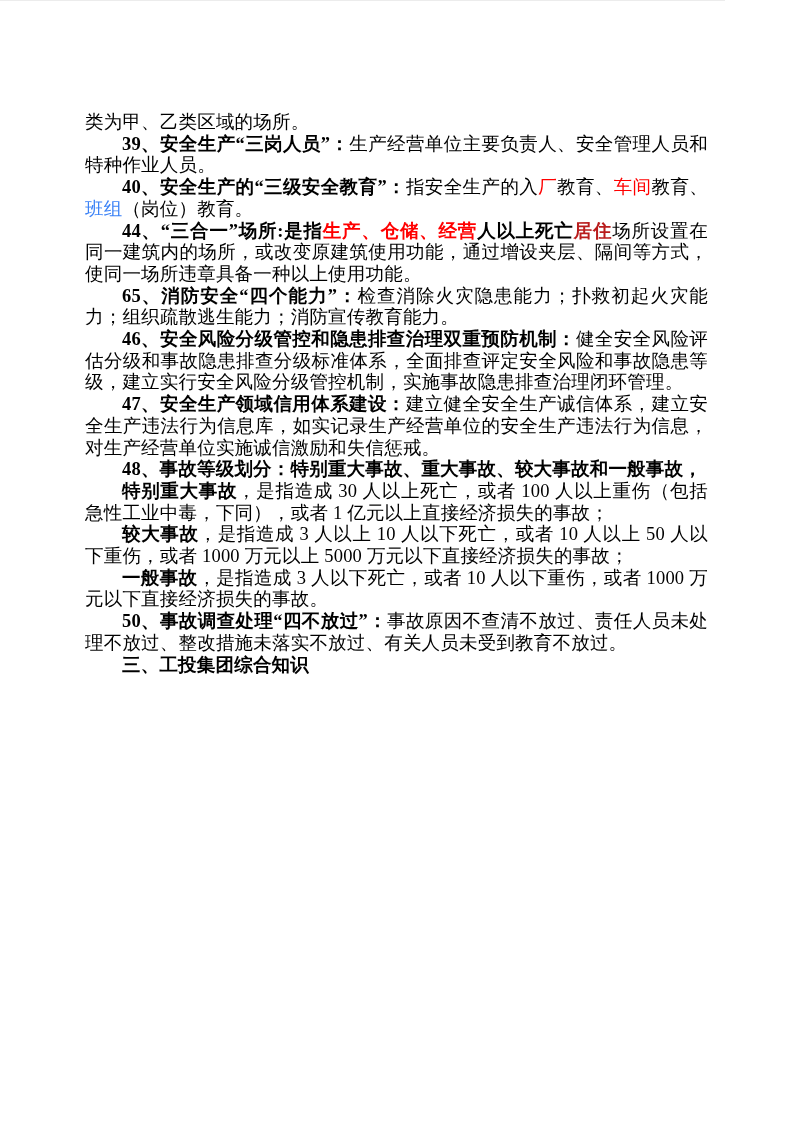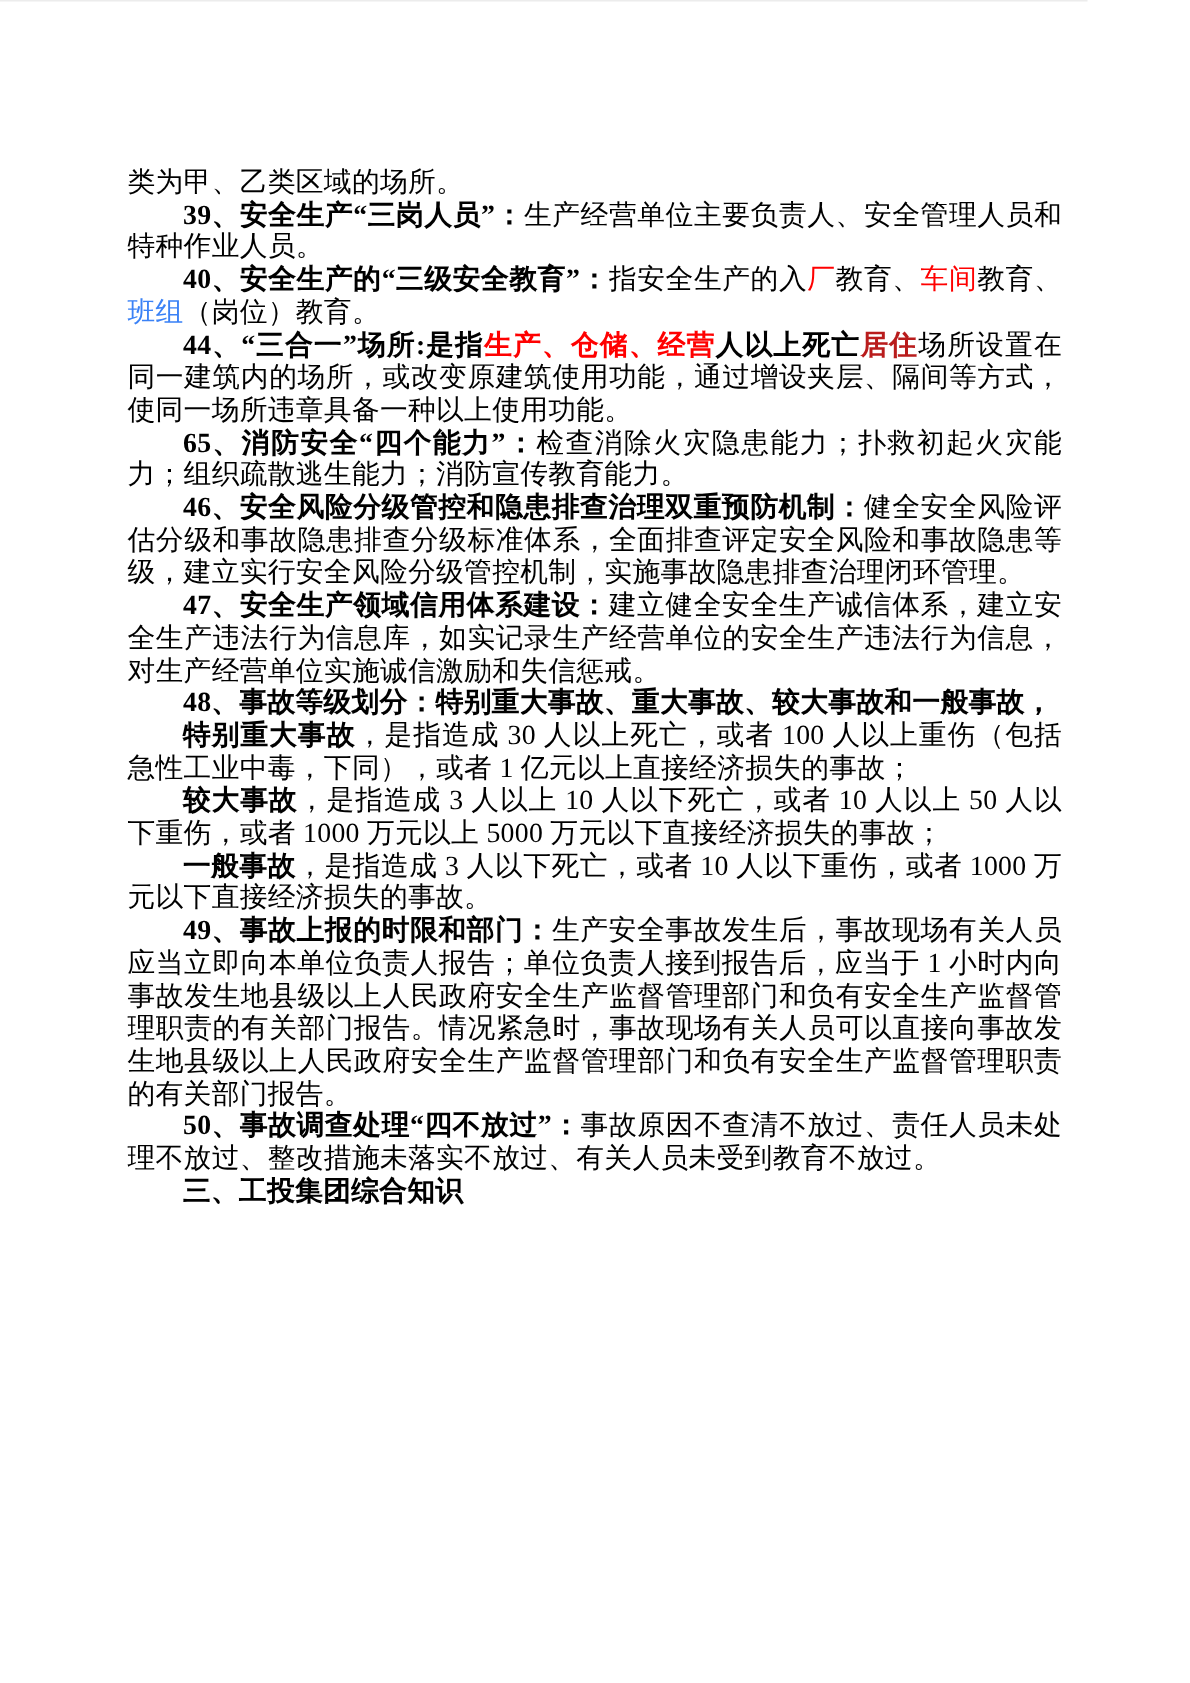--- a/index.html
+++ b/index.html
@@ -26,17 +26,16 @@
       <p class="indent"><span class="b">39、安全生产“三岗人员”：</span><span>生产经营单位主要负责人、安全管理人员和特种作业人员。</span></p>
       <p class="indent"><span class="b">40、安全生产的“三级安全教育”：</span><span>指安全生产的入</span><span style="color: rgb(255, 0, 0);">厂</span><span>教育、</span><span style="color: rgb(255, 0, 0);">车间</span><span>教育、</span><span style="color: #3b82f6;">班组</span><span>（岗位）教育。</span></p>
       <p class="indent"><span class="b">44、“三合一”场所:是指</span><span class="b" style="color: rgb(255, 0, 0);">生产、仓储、经营</span><span class="b">人以上死亡</span><span class="b" style="color: #b91c1c;">居住</span><span>场所设置在同一建筑内的场所，或改变原建筑使用功能，通过增设夹层、隔间等方式，使同一场所违章具备一种以上使用功能。</span></p>
       <p class="indent"><span class="b">65、消防安全“四个能力”：</span><span>检查消除火灾隐患能力；扑救初起火灾能力；组织疏散逃生能力；消防宣传教育能力。</span></p>
       <p class="indent"><span class="b">46、安全风险分级管控和隐患排查治理双重预防机制：</span><span>健全安全风险评估分级和事故隐患排查分级标准体系，全面排查评定安全风险和事故隐患等级，建立实行安全风险分级管控机制，实施事故隐患排查治理闭环管理。</span></p>
       <p class="indent"><span class="b">47、安全生产领域信用体系建设：</span><span>建立健全安全生产诚信体系，建立安全生产违法行为信息库，如实记录生产经营单位的安全生产违法行为信息，对生产经营单位实施诚信激励和失信惩戒。</span></p>
       <p class="indent"><span class="b">48、事故等级划分：特别重大事故、重大事故、较大事故和一般事故，</span></p>
       <p class="indent"><span class="b">特别重大事故</span><span>，是指造成 30 人以上死亡，或者 100 人以上重伤（包括急性工业中毒，下同），或者 1 亿元以上直接经济损失的事故；</span></p>
       <p class="indent"><span class="b">较大事故</span><span>，是指造成 3 人以上 10 人以下死亡，或者 10 人以上 50 人以下重伤，或者 1000 万元以上 5000 万元以下直接经济损失的事故；</span></p>
       <p class="indent"><span class="b">一般事故</span><span>，是指造成 3 人以下死亡，或者 10 人以下重伤，或者 1000 万元以下直接经济损失的事故。</span></p>
-      <p class="indent"><span class="b">49、事故上报的时限和部门：</span><span>生产安全事故发生后，事故现场有关人员应当立即向本单位负责人报告；单位负责人接到报告后，应当于 1 小时内向事故发生地县级以上人民政府安全生产监督管理部门和负有安全生产监督管理职责的有关部门报告。情况紧急时，事故现场有关人员可以直接向事故发生地县级以上人民政府安全生产监督管理部门和负有安全生产监督管理职责的有关部门报告。</span></p>
       <p class="indent"><span class="b">50、事故调查处理“四不放过”：</span><span>事故原因不查清不放过、责任人员未处理不放过、整改措施未落实不放过、有关人员未受到教育不放过。</span></p>
       <p class="indent"><span class="b">三、工投集团综合知识</span></p>
     </div>
 </div>
 
 </body></html>

